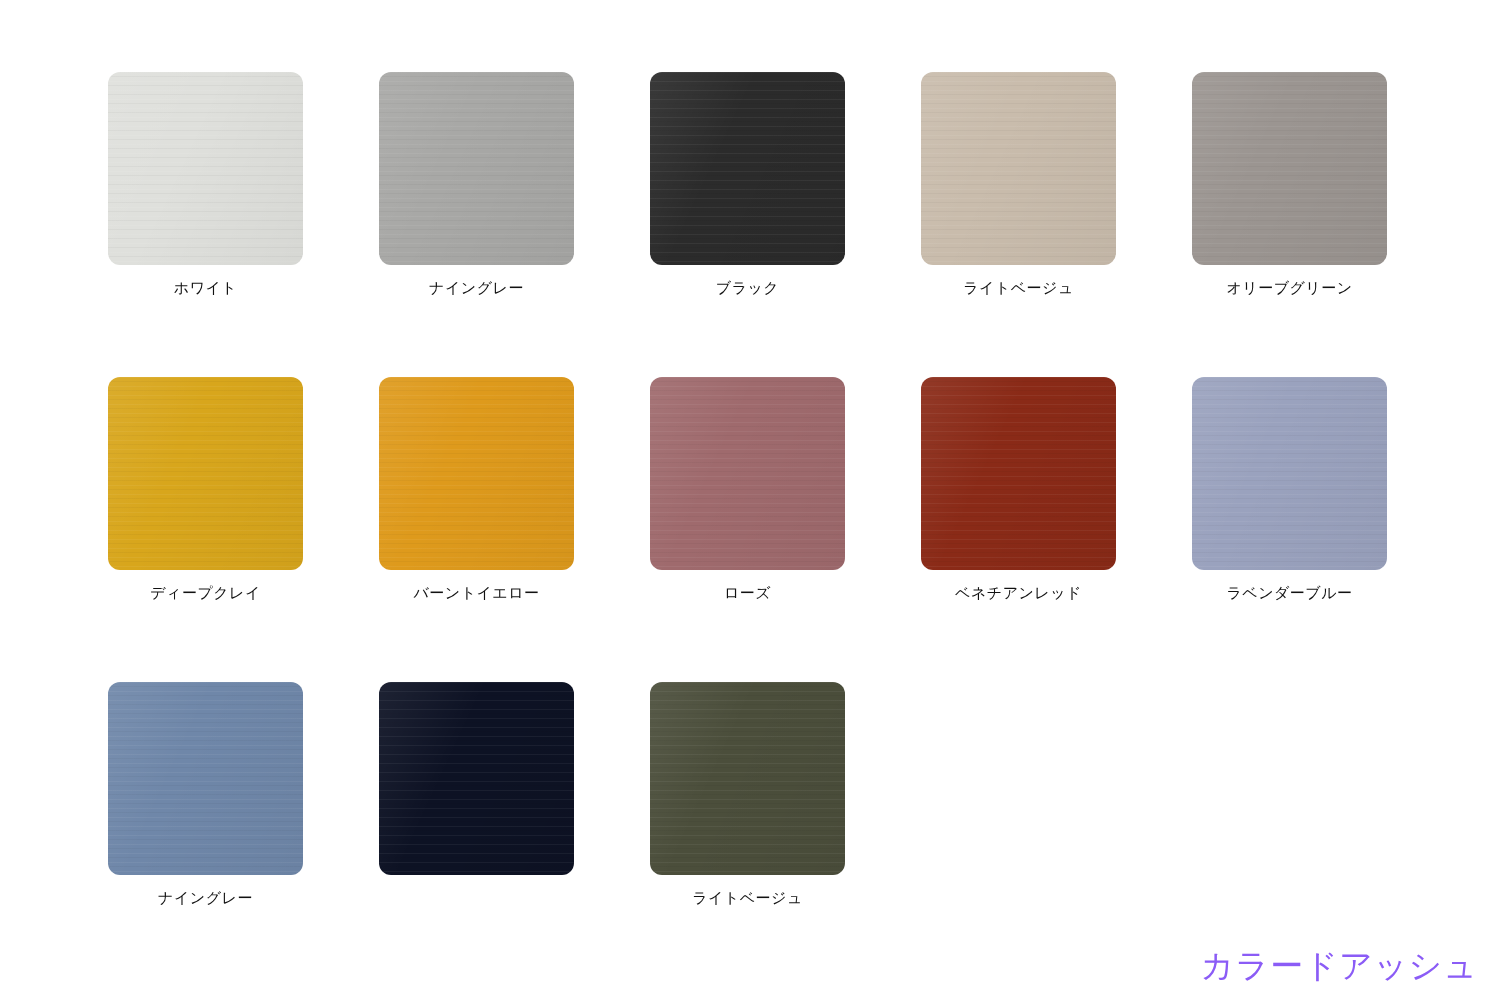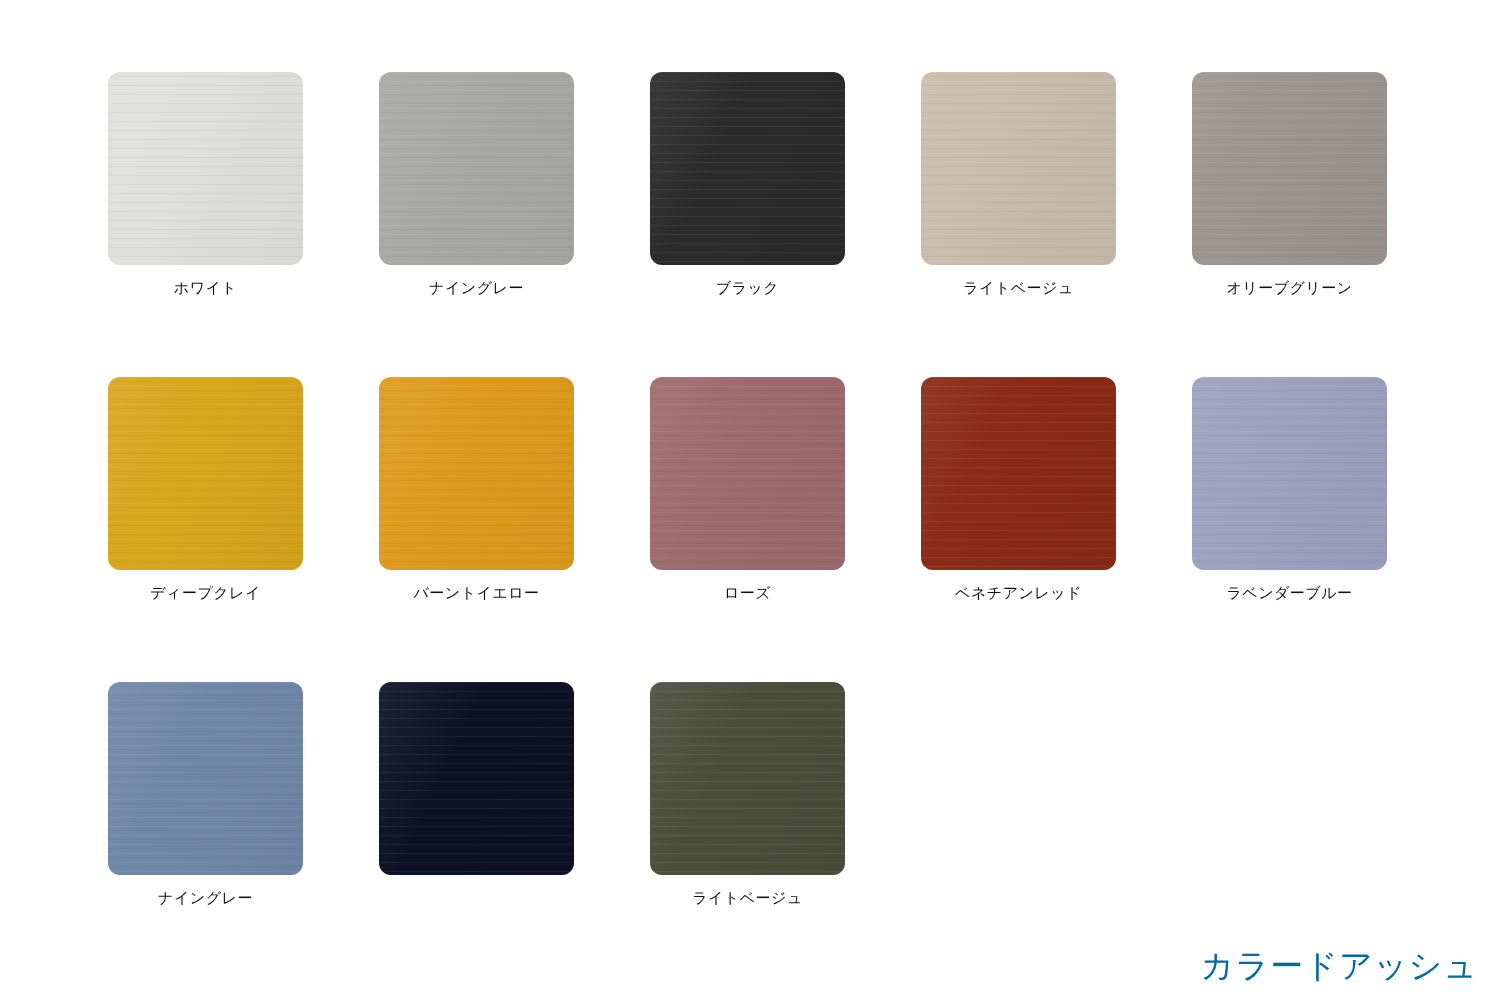--- a/index.html
+++ b/index.html
@@ -97,21 +97,21 @@
     font-family: "Liberation Serif", "DejaVu Serif", serif;
   }
 
   #board-title {
     position: absolute;
     right: 22px;
     bottom: 14px;
     font-size: 33px;
     line-height: 40px;
     letter-spacing: 1px;
-    color: #0369a1;
+    color: #8b5cf6;
     font-family: "Liberation Serif", "DejaVu Serif", serif;
     white-space: nowrap;
   }
 </style>
 </head>
 <body>
 
 <div id="swatch-board">
 
   <div class="swatch-grid">

